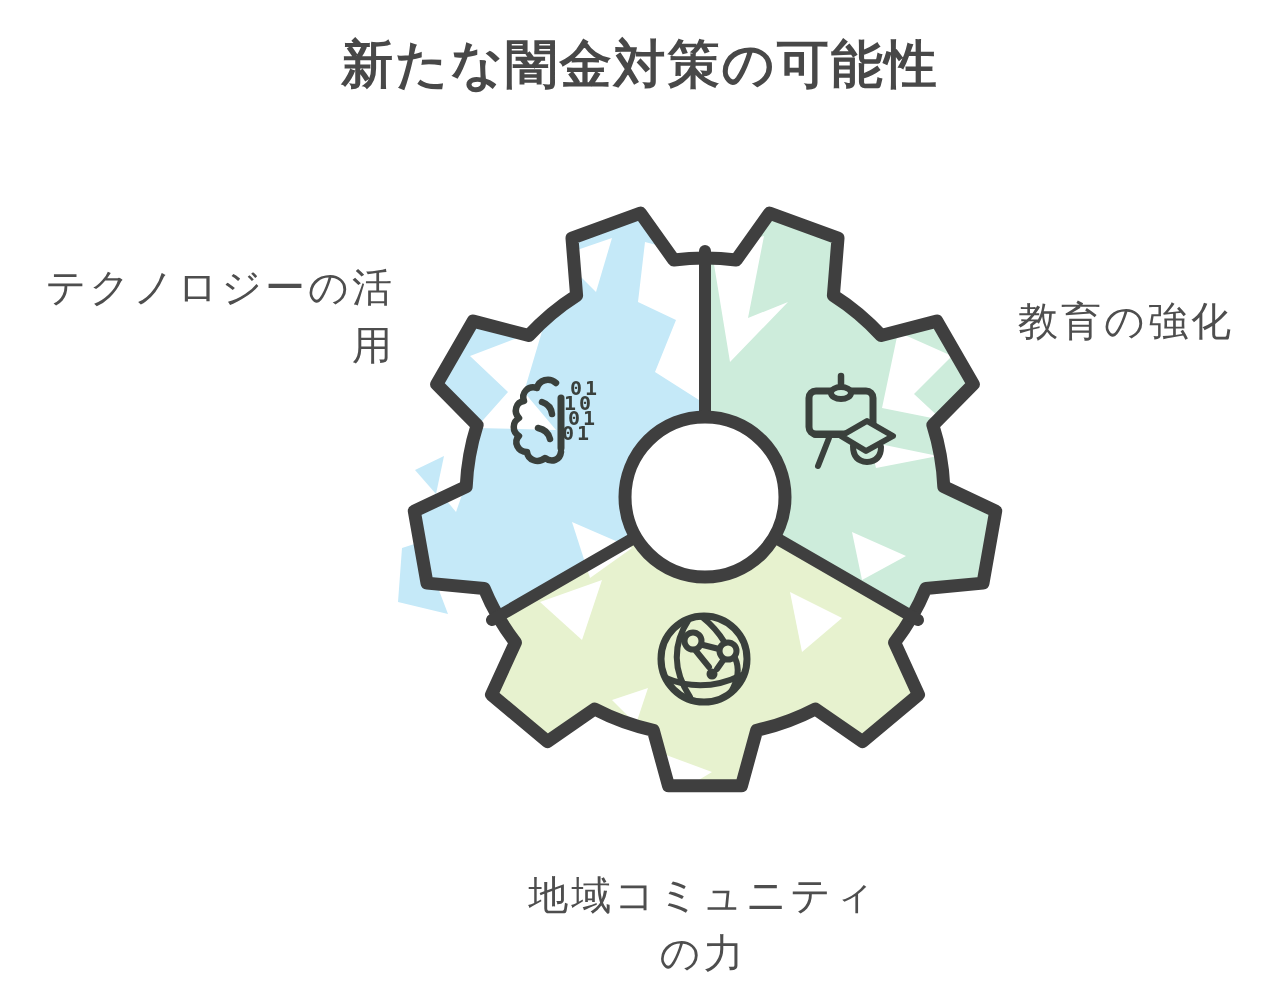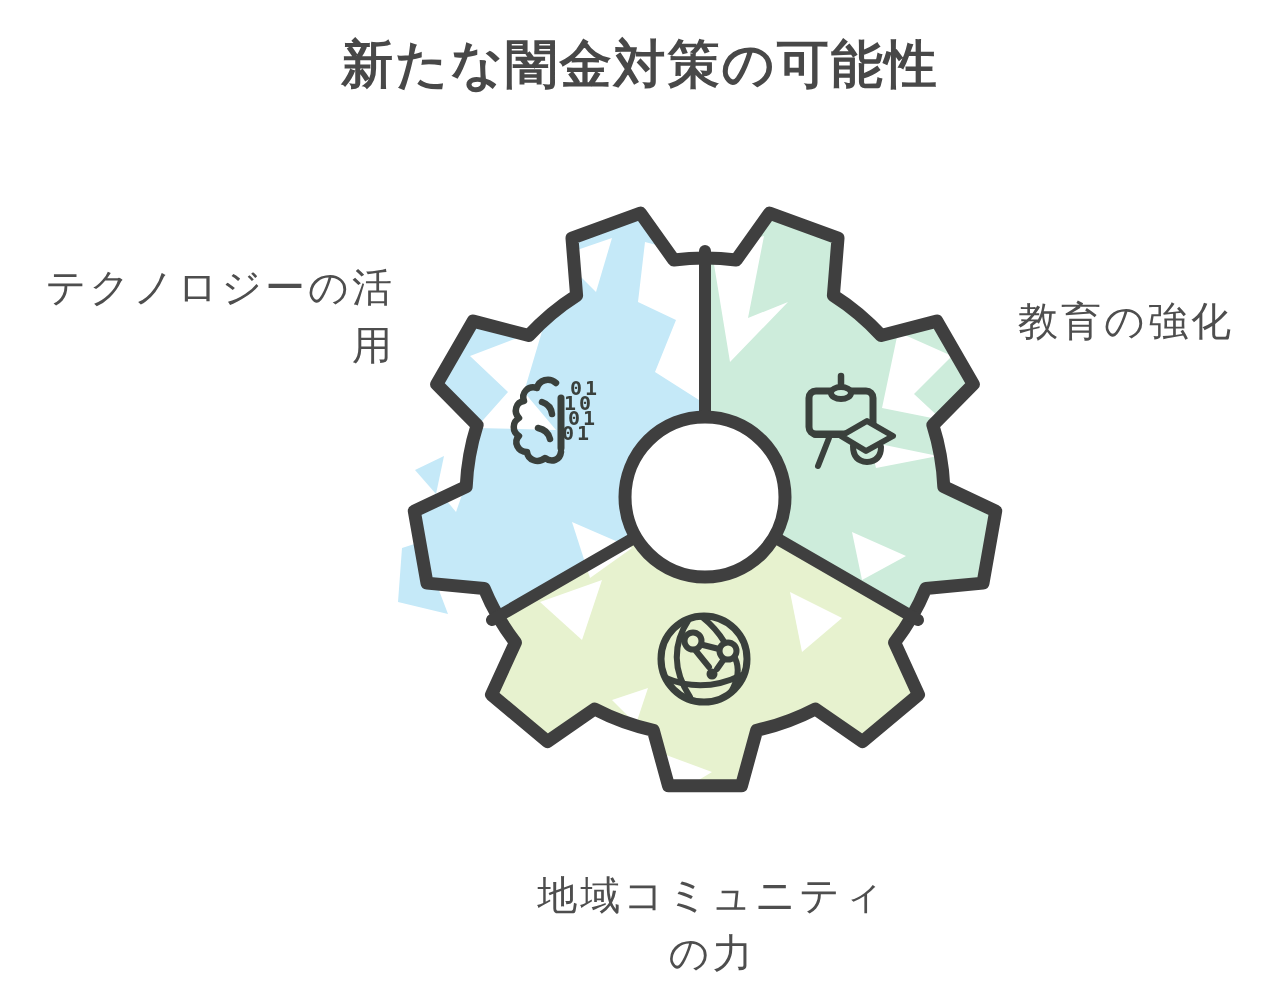--- a/index.html
+++ b/index.html
@@ -34,21 +34,20 @@
     word-break:break-all;
   }
   .label-education{
     left:1018px;top:292px;
     white-space:nowrap;
   }
   .label-community{
     left:527px;top:866px;width:352px;
     text-align:center;
     word-break:break-all;
-    margin-left:9px;
   }
   svg text{font-family:"DejaVu Sans Mono","Liberation Mono",monospace;font-weight:bold;}
 </style>
 </head>
 <body>
 
 <div class="canvas">
 
   <h1 class="diagram-title">新たな闇金対策の可能性</h1>
 

